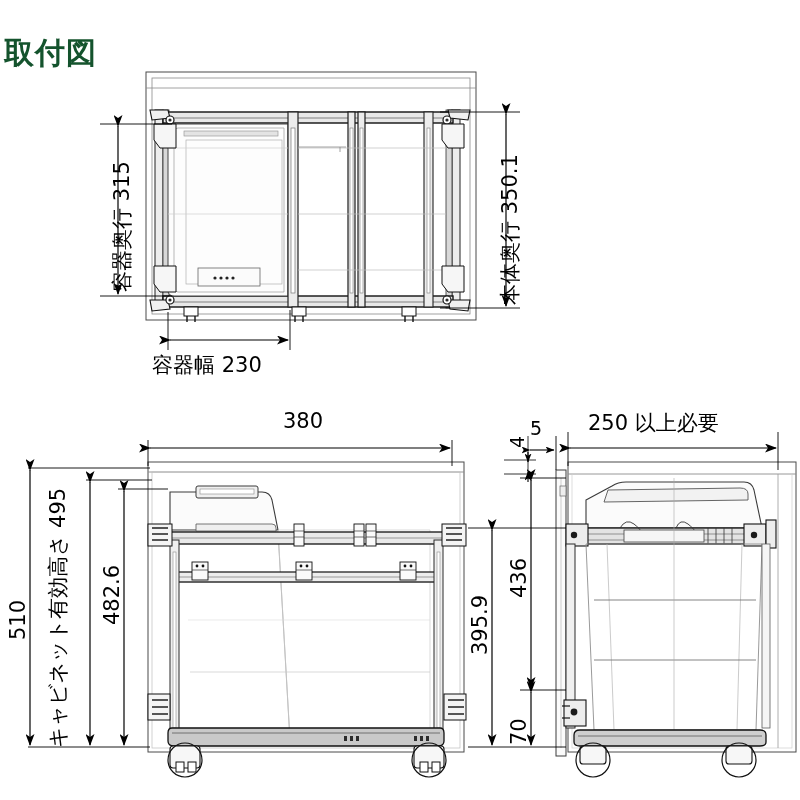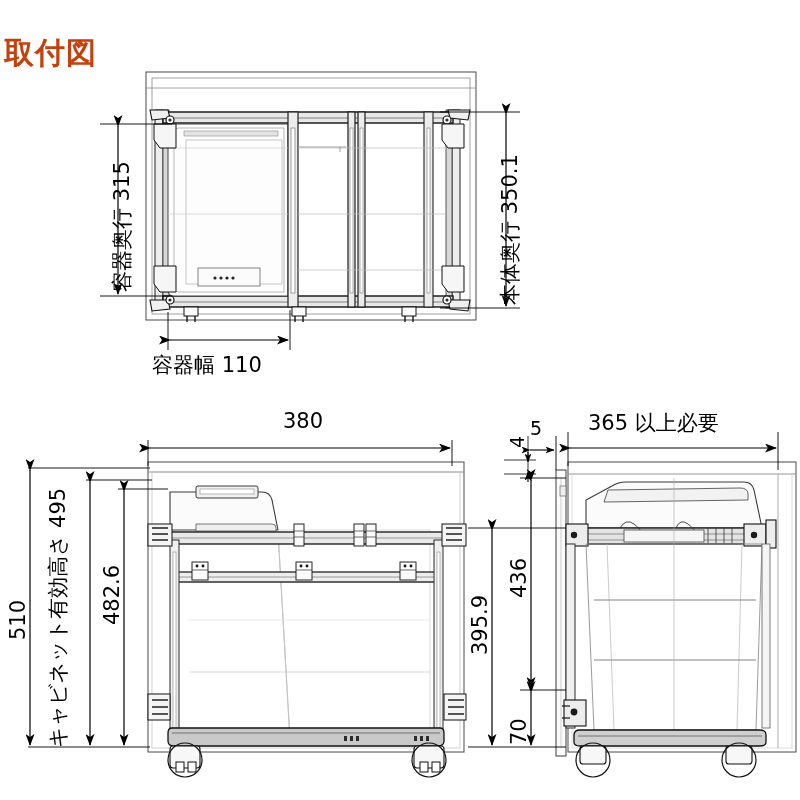--- a/index.html
+++ b/index.html
@@ -14,21 +14,21 @@
   #root{position:absolute;left:0;top:0;width:800px;height:800px;}
   svg.sheet{position:absolute;left:0;top:0;width:800px;height:800px;display:block;}
 
   .page-title{
     position:absolute;
     left:4px;top:38px;
     font-size:30px;
     font-weight:700;
     letter-spacing:1px;
     line-height:1;
-    color:#c2410c;
+    color:#14532d;
     white-space:nowrap;
   }
 
   
   .dim{
     position:absolute;
     font-size:21px;
     color:#000;
     white-space:nowrap;
     line-height:1;
@@ -383,35 +383,35 @@
         <line x1="531" y1="692" x2="531" y2="745" stroke-width="1.2" marker-start="url(#ar)" marker-end="url(#ar)"></line>
       </g>
 
     </g>
   </svg>
 
   <div class="dim vert" style="left:112px; top:292px;">容器奥行 315</div>
 
   <div class="dim vert" style="left:500px; top:305px;">本体奥行 350.1</div>
 
-  <div class="dim" style="left:152px; top:355px;">容器幅 110</div>
+  <div class="dim" style="left:152px; top:355px;">容器幅 230</div>
 
   <div class="dim" style="left:283px; top:411px;">380</div>
 
   <div class="dim vert" style="left:8px; top:640px;">510</div>
 
   <div class="dim vert" style="left:48px; top:748px;">キャビネット有効高さ 495</div>
 
   <div class="dim vert" style="left:102px; top:625px;">482.6</div>
 
   <div class="dim small vert" style="left:508px; top:448px;">4</div>
 
   <div class="dim small" style="left:530px; top:419px;">5</div>
 
-  <div class="dim" style="left:588px; top:413px;">365 以上必要</div>
+  <div class="dim" style="left:588px; top:413px;">250 以上必要</div>
 
   <div class="dim vert" style="left:470px; top:655px;">395.9</div>
 
   <div class="dim vert" style="left:509px; top:598px;">436</div>
 
   <div class="dim vert" style="left:509px; top:745px;">70</div>
 
 </div>
 
 </body></html>

